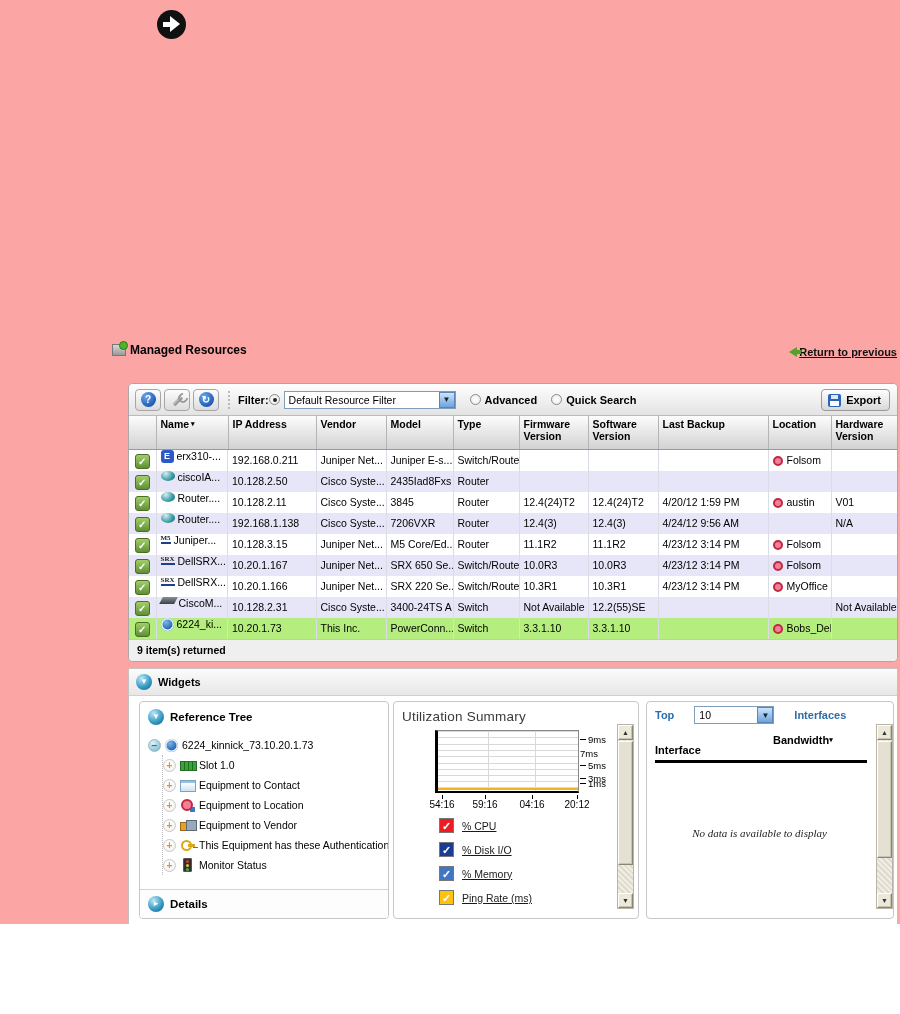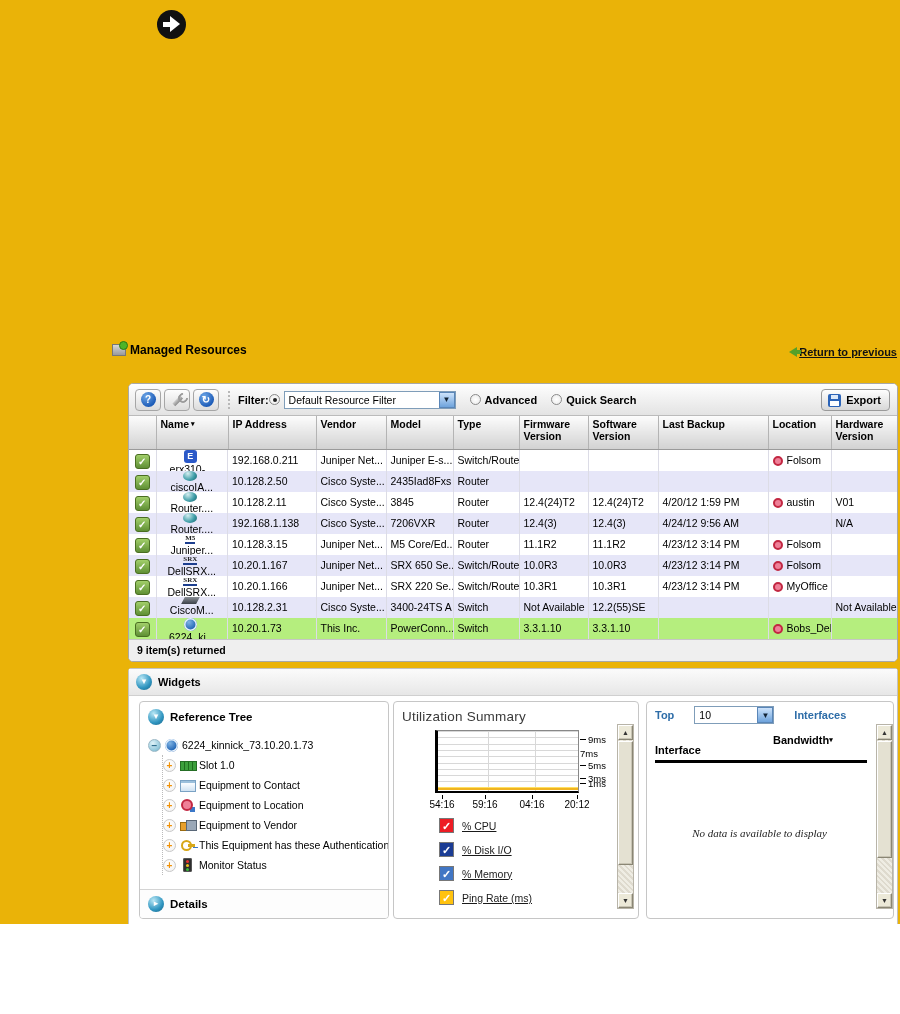--- a/index.html
+++ b/index.html
@@ -1,17 +1,17 @@
 <!DOCTYPE html>
 <html><head>
 <meta charset="utf-8">
 <style>
   * { margin:0; padding:0; box-sizing:border-box; }
   html,body { width:900px; height:1014px; background:#fff; font-family:"Liberation Sans", sans-serif; color:#000; }
-  .page { position:relative; width:900px; height:924px; overflow:hidden; background:#eab308; }
+  .page { position:relative; width:900px; height:924px; overflow:hidden; background:#fca5a5; }
 
   
   .notice { position:absolute; left:157px; top:10px; width:29px; height:29px; background:#111; border-radius:50%; }
   .notice .bar { position:absolute; left:6px; top:12px; width:8px; height:5px; background:#fff; }
   .notice .tri { position:absolute; left:13px; top:6px; width:0; height:0; border-left:10px solid #fff; border-top:8.5px solid transparent; border-bottom:8.5px solid transparent; }
 
   
   .title-row { position:absolute; left:112px; top:341px; height:18px; display:flex; align-items:center; }
   .mr-icon { width:14px; height:12px; background:linear-gradient(#d8d8d8,#9a9a9a); border:1px solid #777; margin-right:4px; position:relative; }
   .mr-icon::after { content:""; position:absolute; right:-3px; top:-4px; width:7px; height:7px; border-radius:50%; background:#4db428; border:1px solid #2c7a12; }
@@ -45,21 +45,21 @@
 
   
   table.res { width:768px; border-collapse:collapse; table-layout:fixed; font-size:10.5px; }
   table.res th { background:linear-gradient(#fcfcfc,#d2d2d2); border-right:1px solid #b4b4b4; border-bottom:1px solid #9a9a9a; font-size:10.5px; text-align:left; padding:2px 4px; height:33px; vertical-align:top; cursor:pointer; }
   table.res td { border-right:1px solid #dcdce6; padding:0 4px; height:21px; overflow:hidden; white-space:nowrap; }
   tr.drow { background:#fff; cursor:pointer; }
   tr.drow.alt { background:#e6e6f8; }
   tr.drow.sel { background:#b5ee7e; }
   .c-chk { text-align:center; }
   .chk { display:inline-block; width:15px; height:15px; margin-top:2px; border-radius:3px; border:1px solid #4a6e22; background:linear-gradient(#a2cf6a,#5f8f35); color:#fff; font-size:10px; font-weight:bold; line-height:14px; text-align:center; cursor:pointer; }
-  .c-name { display:flex; align-items:center; height:21px; border-right:none;flex-direction:column; }
+  .c-name { display:flex; align-items:flex-start; height:21px; border-right:none; }
   .nic { flex:none; margin-right:3px; display:inline-block; }
   .ic-e { width:13px; height:13px; background:#2b59c8; border-radius:3px; color:#fff; font-size:9px; font-weight:bold; text-align:center; line-height:13px; }
   .ic-e::after { content:"E"; }
   .ic-globe { width:14px; height:10px; border-radius:50%; background:radial-gradient(circle at 35% 25%, #d6eef0, #42a0aa 55%, #135e68); }
   .ic-m5, .ic-srx { font-family:"Liberation Serif", serif; font-size:7px; font-weight:bold; color:#222; border-bottom:2px solid #1d3f8f; line-height:8px; }
   .ic-m5::after { content:"M5"; } .ic-srx::after { content:"SRX"; }
   .ic-switch { width:15px; height:7px; background:linear-gradient(#8a8f96,#3c4148); transform:skewX(-28deg); }
   .ic-dell { width:13px; height:13px; border-radius:50%; background:radial-gradient(circle at 38% 32%, #7fb4e4, #1f63b4 65%, #124a8c); box-shadow:inset 0 0 0 1.5px #e8f2fc; }
   .loc-ic { display:inline-block; width:10px; height:10px; border-radius:50%; background:#ef8098; border:2.5px solid #c22742; vertical-align:-2px; margin-right:4px; }
   .sort-tri { font-size:7px; vertical-align:2px; }

